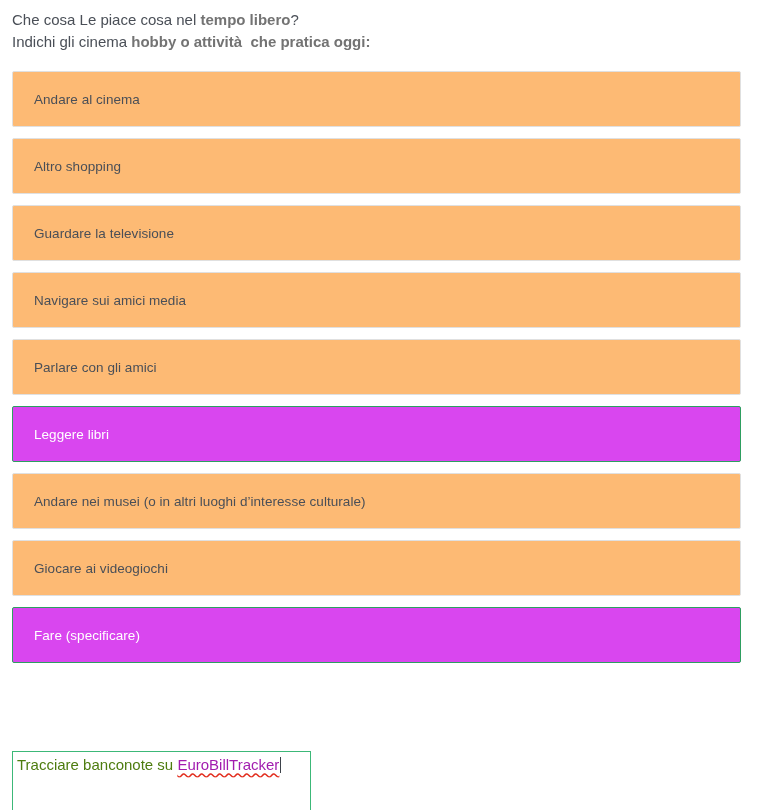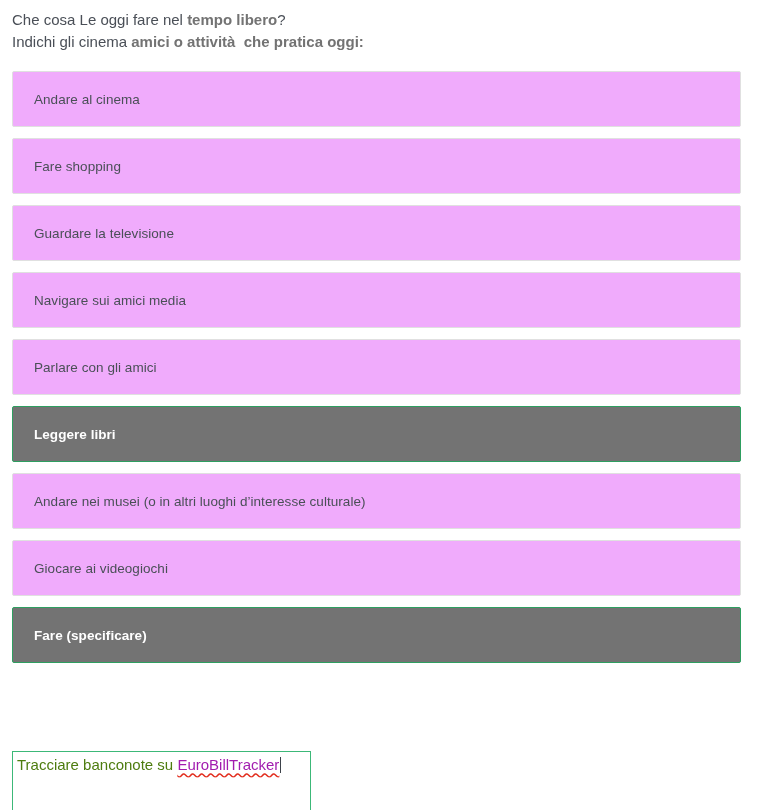--- a/index.html
+++ b/index.html
@@ -41,38 +41,37 @@
     padding: 0;
     list-style: none;
   }
 
   .option-row {
     position: relative;
     margin: 0 18px 11px 12px;
     height: 56px;
     border: 1px solid #e0e0e0;
     border-radius: 2px;
-    background: #f0abfc;
+    background: #fdba74;
     display: flex;
     align-items: center;
     cursor: pointer;
     user-select: none;
   }
   .option-row .option-label {
     padding-left: 21px;
     font-size: 13.5px;
     line-height: 17px;
     color: #4a4f57;
     letter-spacing: 0.05px;
   }
 
   .option-row.selected {
-    background: #737373;
+    background: #d946ef;
     border: 1px solid #2e9e60;
-    font-weight: bold;
   }
   .option-row.selected .option-label {
     color: #ffffff;
   }
 
   
   .other-input-render {
     position: absolute;
     left: 12px;
     top: 751px;
@@ -102,30 +101,30 @@
     vertical-align: -3px;
     margin-left: 1px;
   }
 </style>
 </head>
 <body>
 
 <div class="page">
 
   <div class="question-block">
-    <div class="question-line"><span class="q-reg">Che cosa Le oggi fare nel </span><span class="q-bold">tempo libero</span><span class="q-reg">?</span></div>
-    <div class="question-line"><span class="q-reg">Indichi gli cinema </span><span class="q-bold">amici o attività  che pratica oggi:</span></div>
+    <div class="question-line"><span class="q-reg">Che cosa Le piace cosa nel </span><span class="q-bold">tempo libero</span><span class="q-reg">?</span></div>
+    <div class="question-line"><span class="q-reg">Indichi gli cinema </span><span class="q-bold">hobby o attività  che pratica oggi:</span></div>
   </div>
 
   <ul class="options" id="options-list">
       <li class="option-row">
         <span class="option-label">Andare al cinema</span>
       </li>
       <li class="option-row">
-        <span class="option-label">Fare shopping</span>
+        <span class="option-label">Altro shopping</span>
       </li>
       <li class="option-row">
         <span class="option-label">Guardare la televisione</span>
       </li>
       <li class="option-row">
         <span class="option-label">Navigare sui amici media</span>
       </li>
       <li class="option-row">
         <span class="option-label">Parlare con gli amici</span>
       </li>

